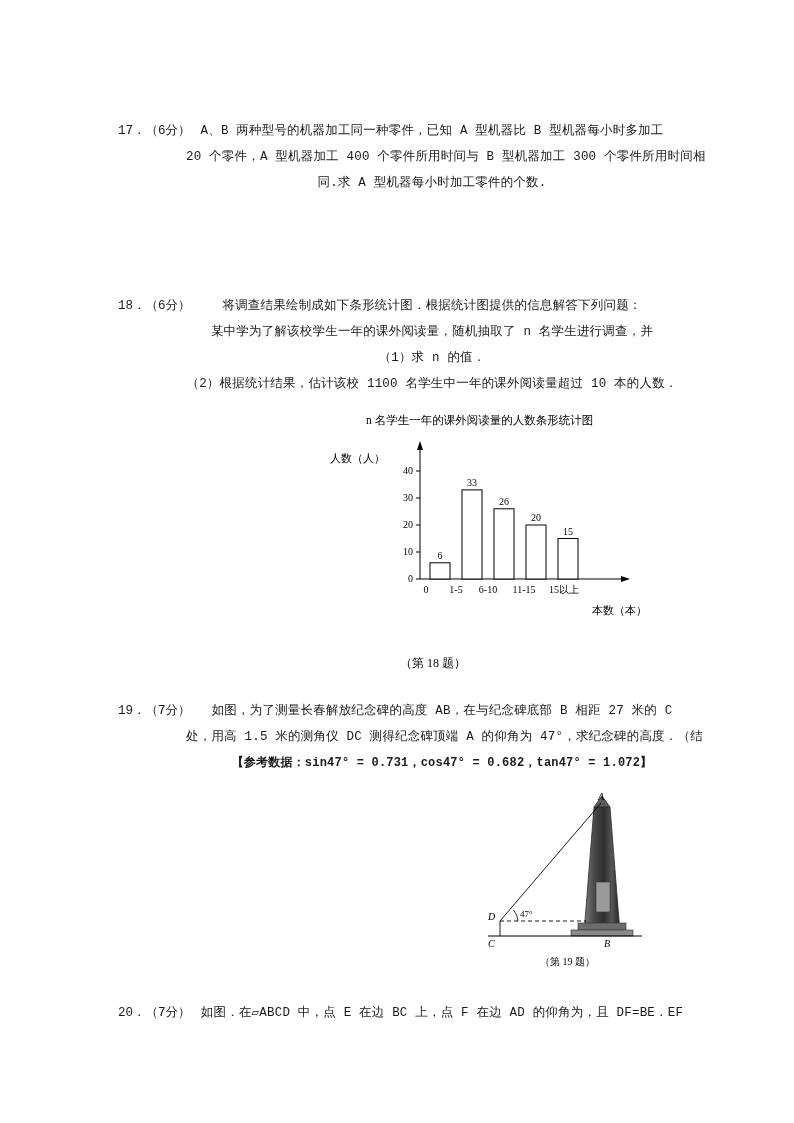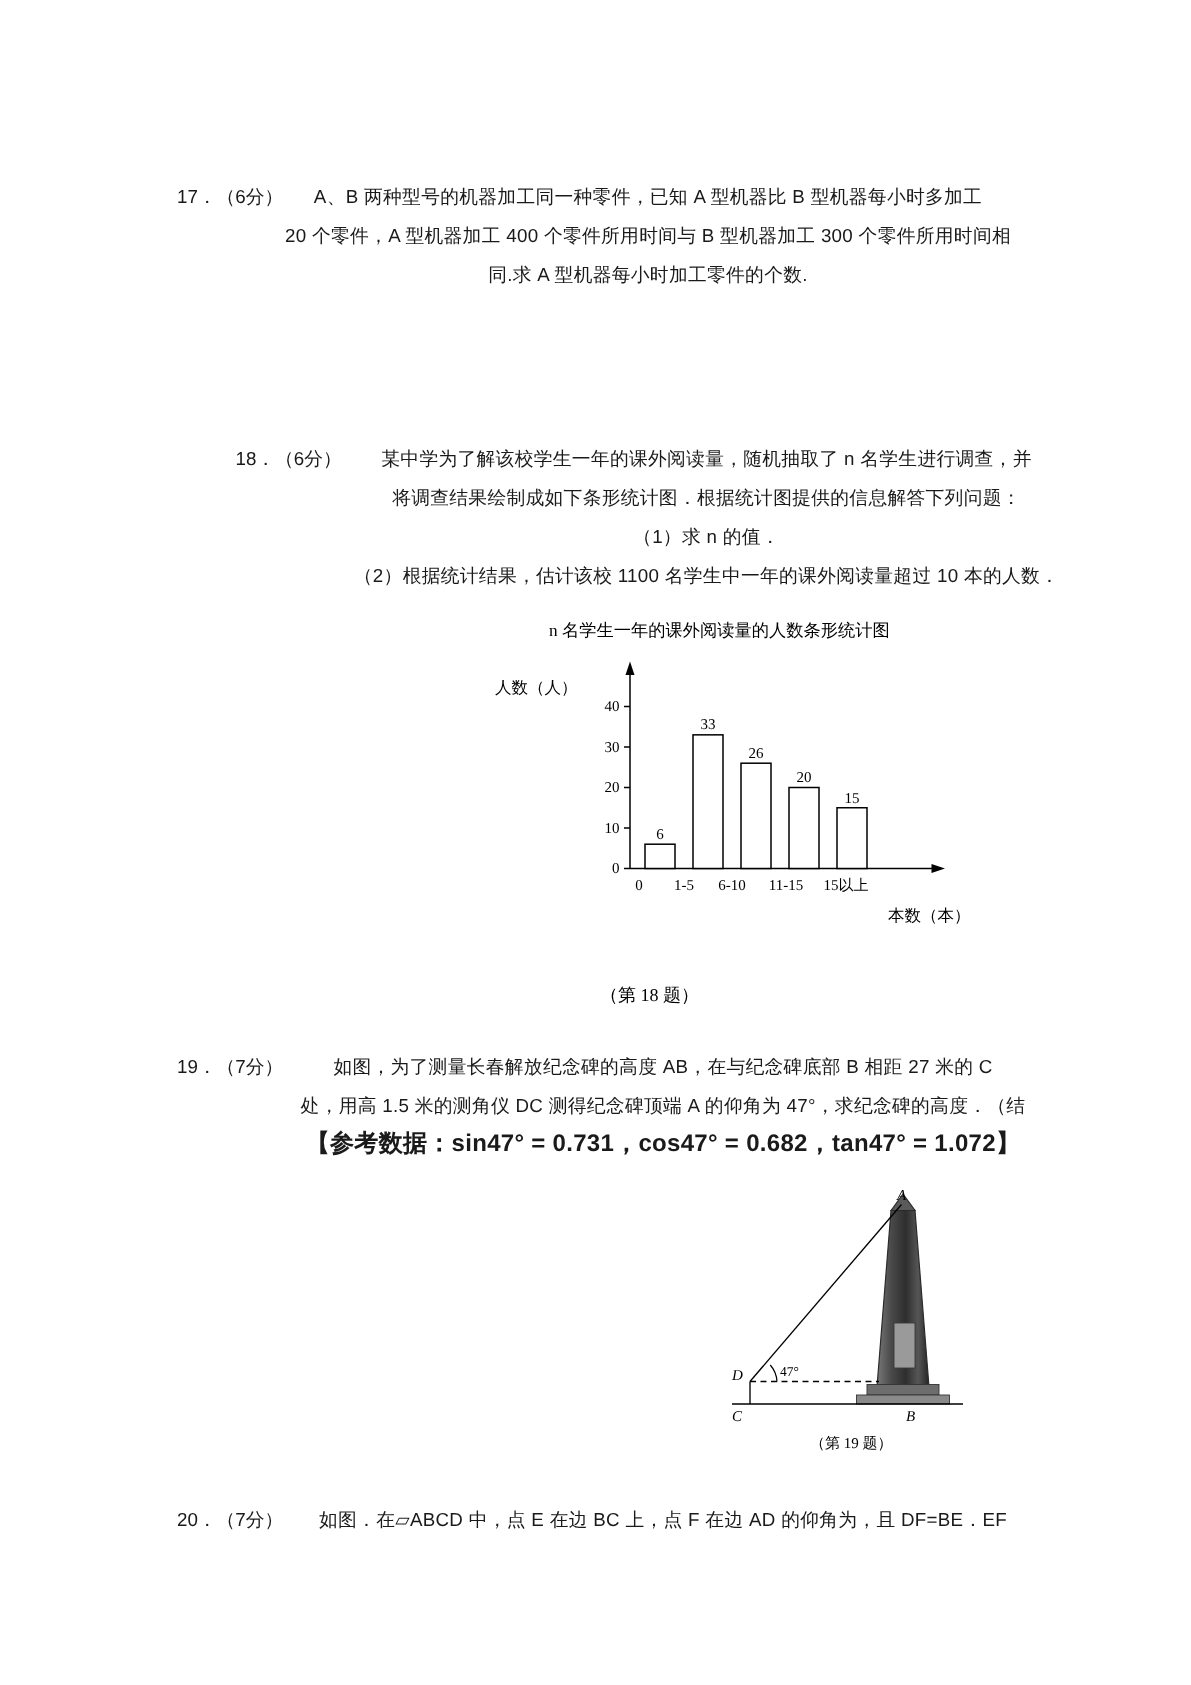--- a/index.html
+++ b/index.html
@@ -16,21 +16,21 @@
     overflow: hidden;
   }
   .page {
     position: absolute;
     left: 0; top: 0;
     width: 794px;
     height: 1123px;
   }
   .q {
     position: absolute;
-    font-family: Liberation Sans, sans-serif;
+    font-family: Liberation Mono, monospace;
     font-size: 12.5px;
     line-height: 26px;
     color: #1a1a1a;
   }
   .q-num {
     position: absolute;
     left: 0;
     top: 0;
     width: 68px;
     white-space: nowrap;
@@ -39,21 +39,21 @@
     margin-left: 68px;
     text-align: center;
   }
   .ln { display: block; white-space: nowrap; letter-spacing: 0.2px; }
   .bold { font-weight: bold; }
 
   
   #q17 { left: 118px; top: 118px; width: 560px; }
 
   
-  #q18 { left: 118px; top: 293px; width: 560px; margin-left: 39px; }
+  #q18 { left: 118px; top: 293px; width: 560px; }
 
   
   #chart-wrap {
     position: absolute;
     left: 330px;
     top: 413px;
     width: 340px;
     height: 230px;
   }
   #chart-title {
@@ -84,21 +84,21 @@
   }
   #chart-caption {
     position: absolute;
     left: 400px;
     top: 655px;
     font-size: 12px;
   }
 
   
   #q19 { left: 118px; top: 698px; width: 580px; }
-  #q19 .data-line { font-size: 16px; }
+  #q19 .data-line { font-size: 12px; }
 
   #fig19 {
     position: absolute;
     left: 470px;
     top: 790px;
     width: 215px;
     height: 165px;
   }
   #fig19-caption {
     position: absolute;
@@ -120,22 +120,22 @@
     <div class="q-body">
       <span class="ln">A、B 两种型号的机器加工同一种零件，已知 A 型机器比 B 型机器每小时多加工</span>
       <span class="ln">20 个零件，A 型机器加工 400 个零件所用时间与 B 型机器加工 300 个零件所用时间相</span>
       <span class="ln">同.求 A 型机器每小时加工零件的个数.</span>
     </div>
   </div>
 
   <div class="q" id="q18">
     <span class="q-num">18．（6分）</span>
     <div class="q-body">
+      <span class="ln">将调查结果绘制成如下条形统计图．根据统计图提供的信息解答下列问题：</span>
       <span class="ln">某中学为了解该校学生一年的课外阅读量，随机抽取了 n 名学生进行调查，并</span>
-      <span class="ln">将调查结果绘制成如下条形统计图．根据统计图提供的信息解答下列问题：</span>
       <span class="ln">（1）求 n 的值．</span>
       <span class="ln">（2）根据统计结果，估计该校 1100 名学生中一年的课外阅读量超过 10 本的人数．</span>
     </div>
   </div>
 
   <div id="chart-wrap">
     <div id="chart-title">n 名学生一年的课外阅读量的人数条形统计图</div>
     <div id="chart-axislabel-y">人数（人）</div>
     <div id="chart-axislabel-x">本数（本）</div>
 

